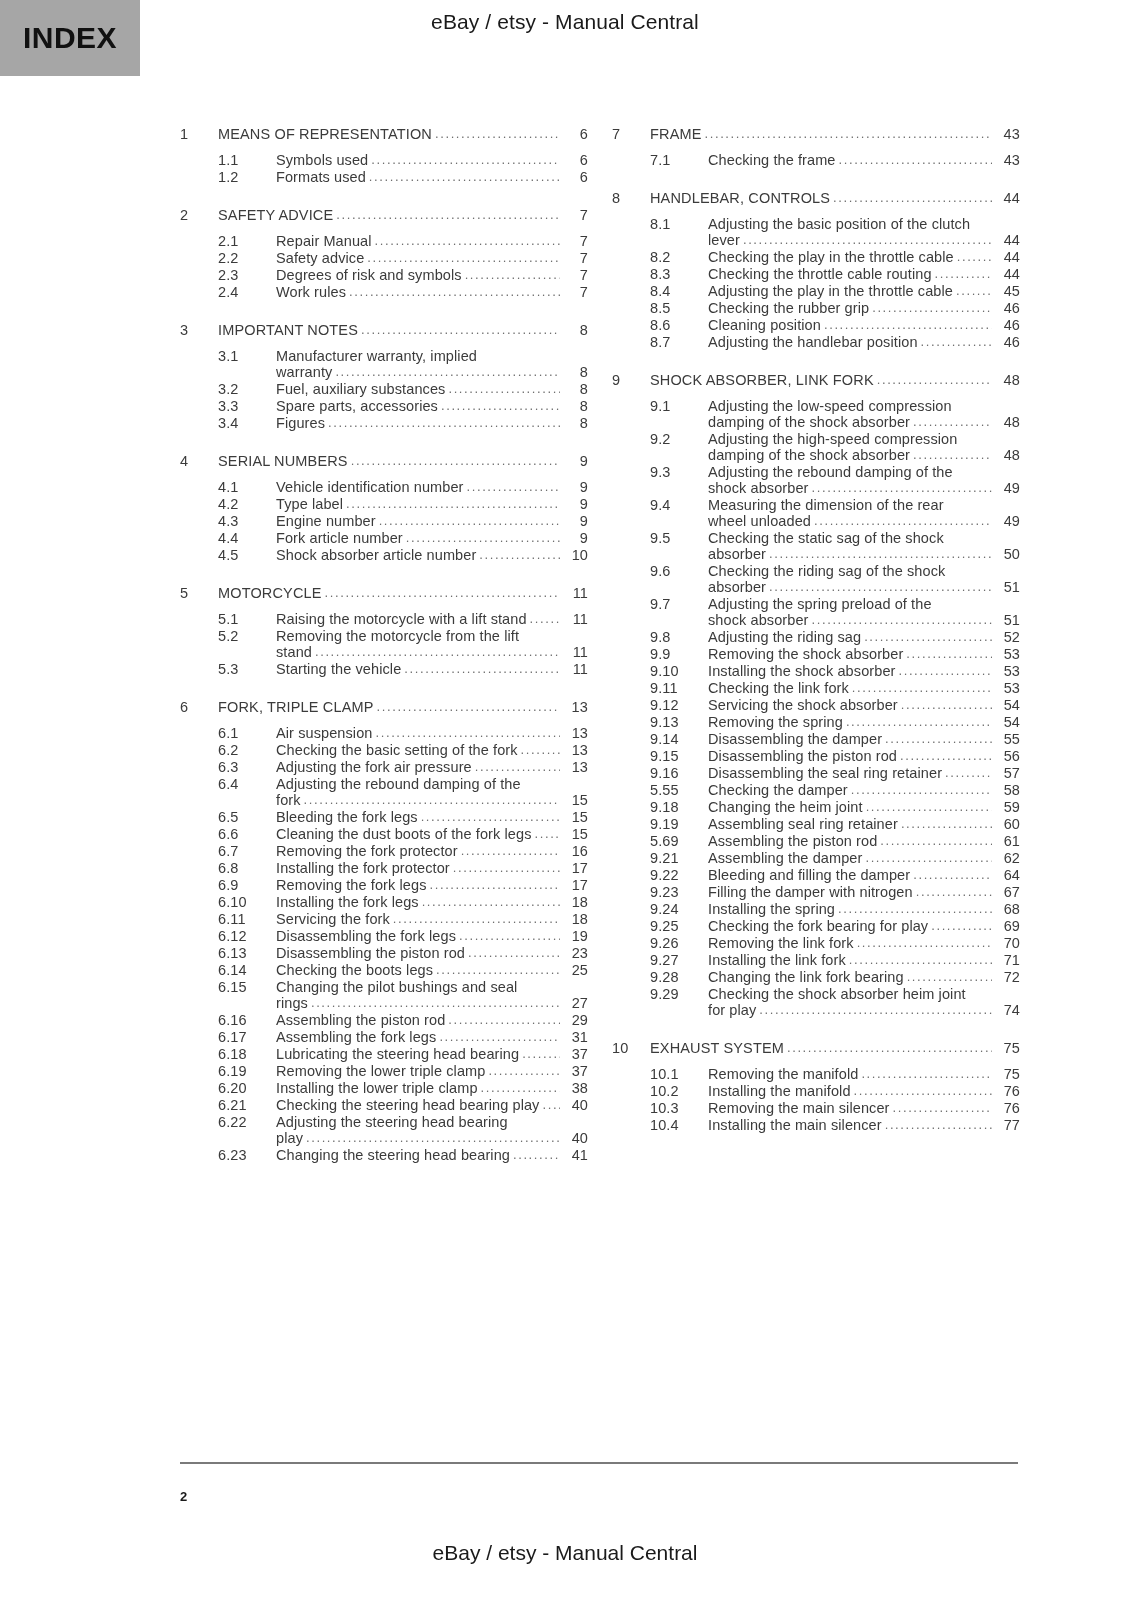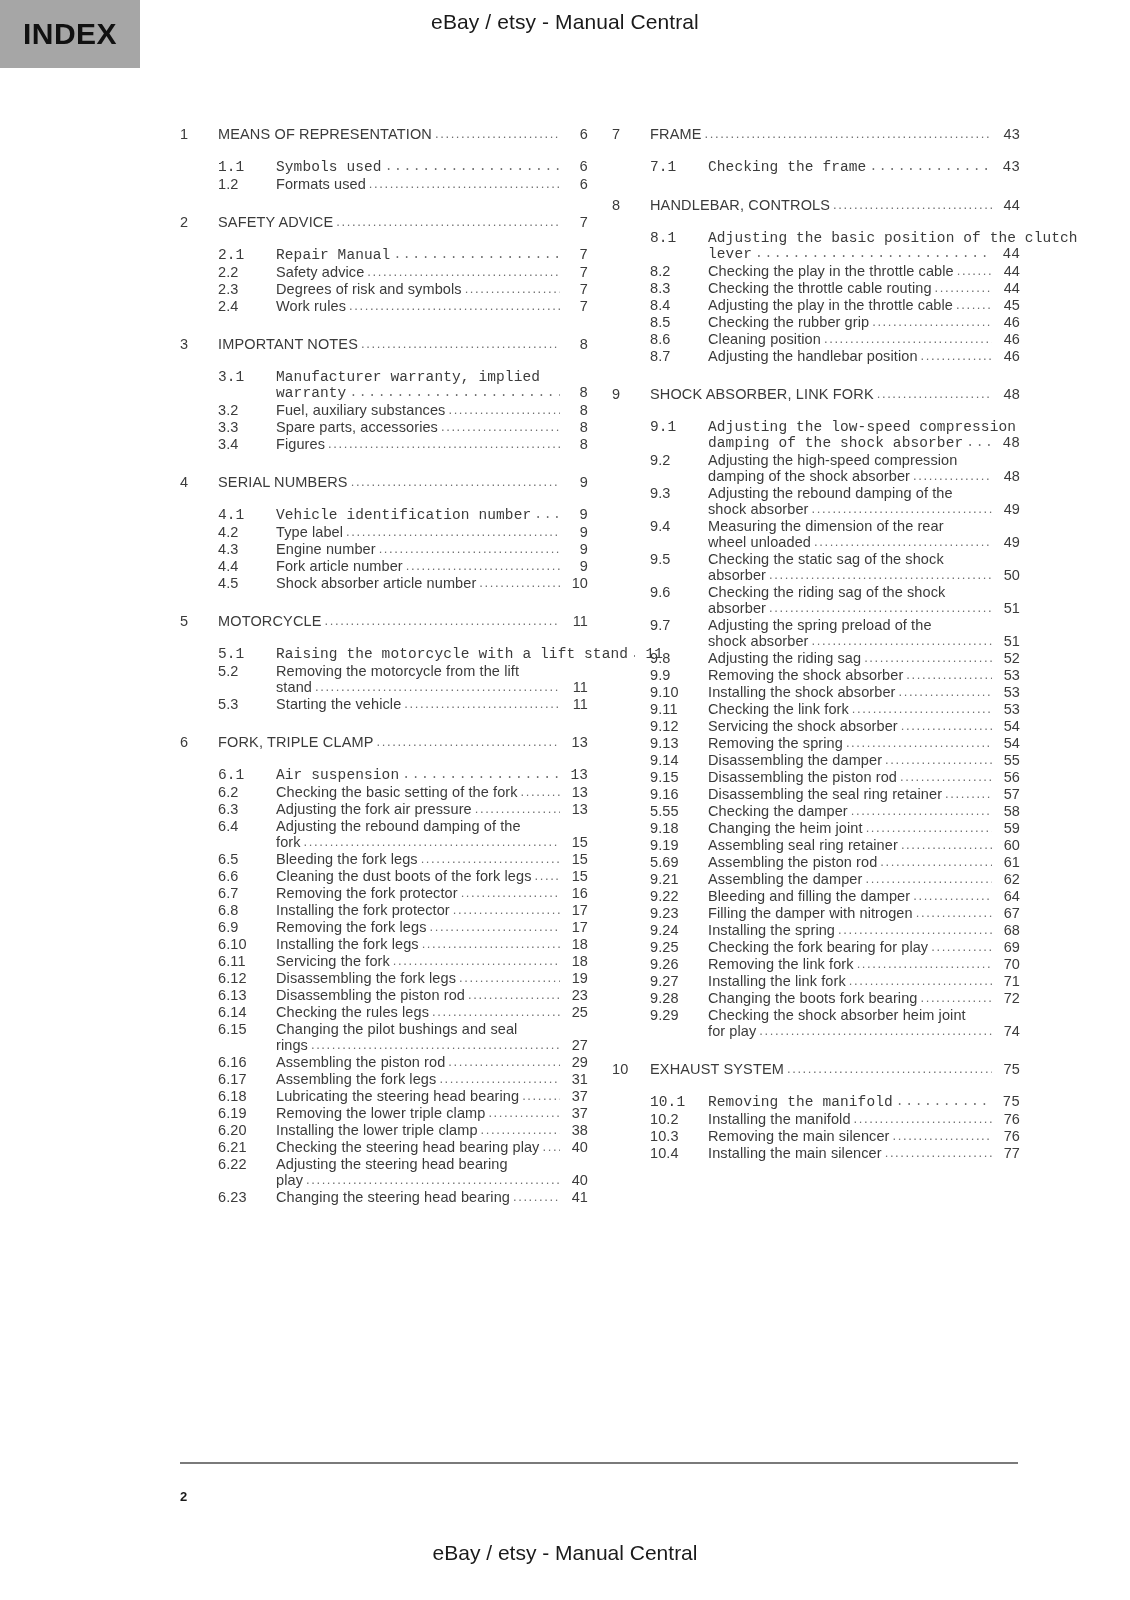--- a/index.html
+++ b/index.html
@@ -15,21 +15,21 @@
     color: #231f20;
     overflow: hidden;
   }
 
   
   #index-tab {
     position: absolute;
     left: 0;
     top: 0;
     width: 140px;
-    height: 68px;
+    height: 76px;
     background: #a6a6a6;
     display: flex;
     align-items: center;
     justify-content: center;
   }
   #index-tab .tab-label {
     font-size: 30px;
     font-weight: bold;
     letter-spacing: 0.5px;
     color: #111111;
@@ -85,21 +85,21 @@
 
   
   .entry {
     display: flex;
     align-items: baseline;
     margin-top: 1px;
     font-size: 14.5px;
     color: #3b3b3b;
     letter-spacing: 0.1px;
   }
-  .entry.first-sub { margin-top: 17px; font-family: Liberation Mono, monospace; }
+  .entry.first-sub { margin-top: 10px; }
   .entry .num {
     width: 58px;
     flex: 0 0 58px;
     margin-left: 38px;
     color: #3b3b3b;
   }
   .entry .text-wrap {
     flex: 1 1 auto;
     min-width: 0;
   }
@@ -526,21 +526,21 @@
             <span class="label">Disassembling the piston rod</span>
             <span class="leader">................................................................................</span>
             <span class="page">23</span>
           </div>
         </div>
       </div>
       <div class="entry">
         <span class="num">6.14</span>
         <div class="text-wrap">
           <div class="label-line">
-            <span class="label">Checking the rules legs</span>
+            <span class="label">Checking the boots legs</span>
             <span class="leader">................................................................................</span>
             <span class="page">25</span>
           </div>
         </div>
       </div>
       <div class="entry">
         <span class="num">6.15</span>
         <div class="text-wrap">
           <div class="label-line">
             <span class="label">Changing the pilot bushings and seal</span>
@@ -1026,21 +1026,21 @@
             <span class="label">Installing the link fork</span>
             <span class="leader">................................................................................</span>
             <span class="page">71</span>
           </div>
         </div>
       </div>
       <div class="entry">
         <span class="num">9.28</span>
         <div class="text-wrap">
           <div class="label-line">
-            <span class="label">Changing the boots fork bearing</span>
+            <span class="label">Changing the link fork bearing</span>
             <span class="leader">................................................................................</span>
             <span class="page">72</span>
           </div>
         </div>
       </div>
       <div class="entry">
         <span class="num">9.29</span>
         <div class="text-wrap">
           <div class="label-line">
             <span class="label">Checking the shock absorber heim joint</span>

